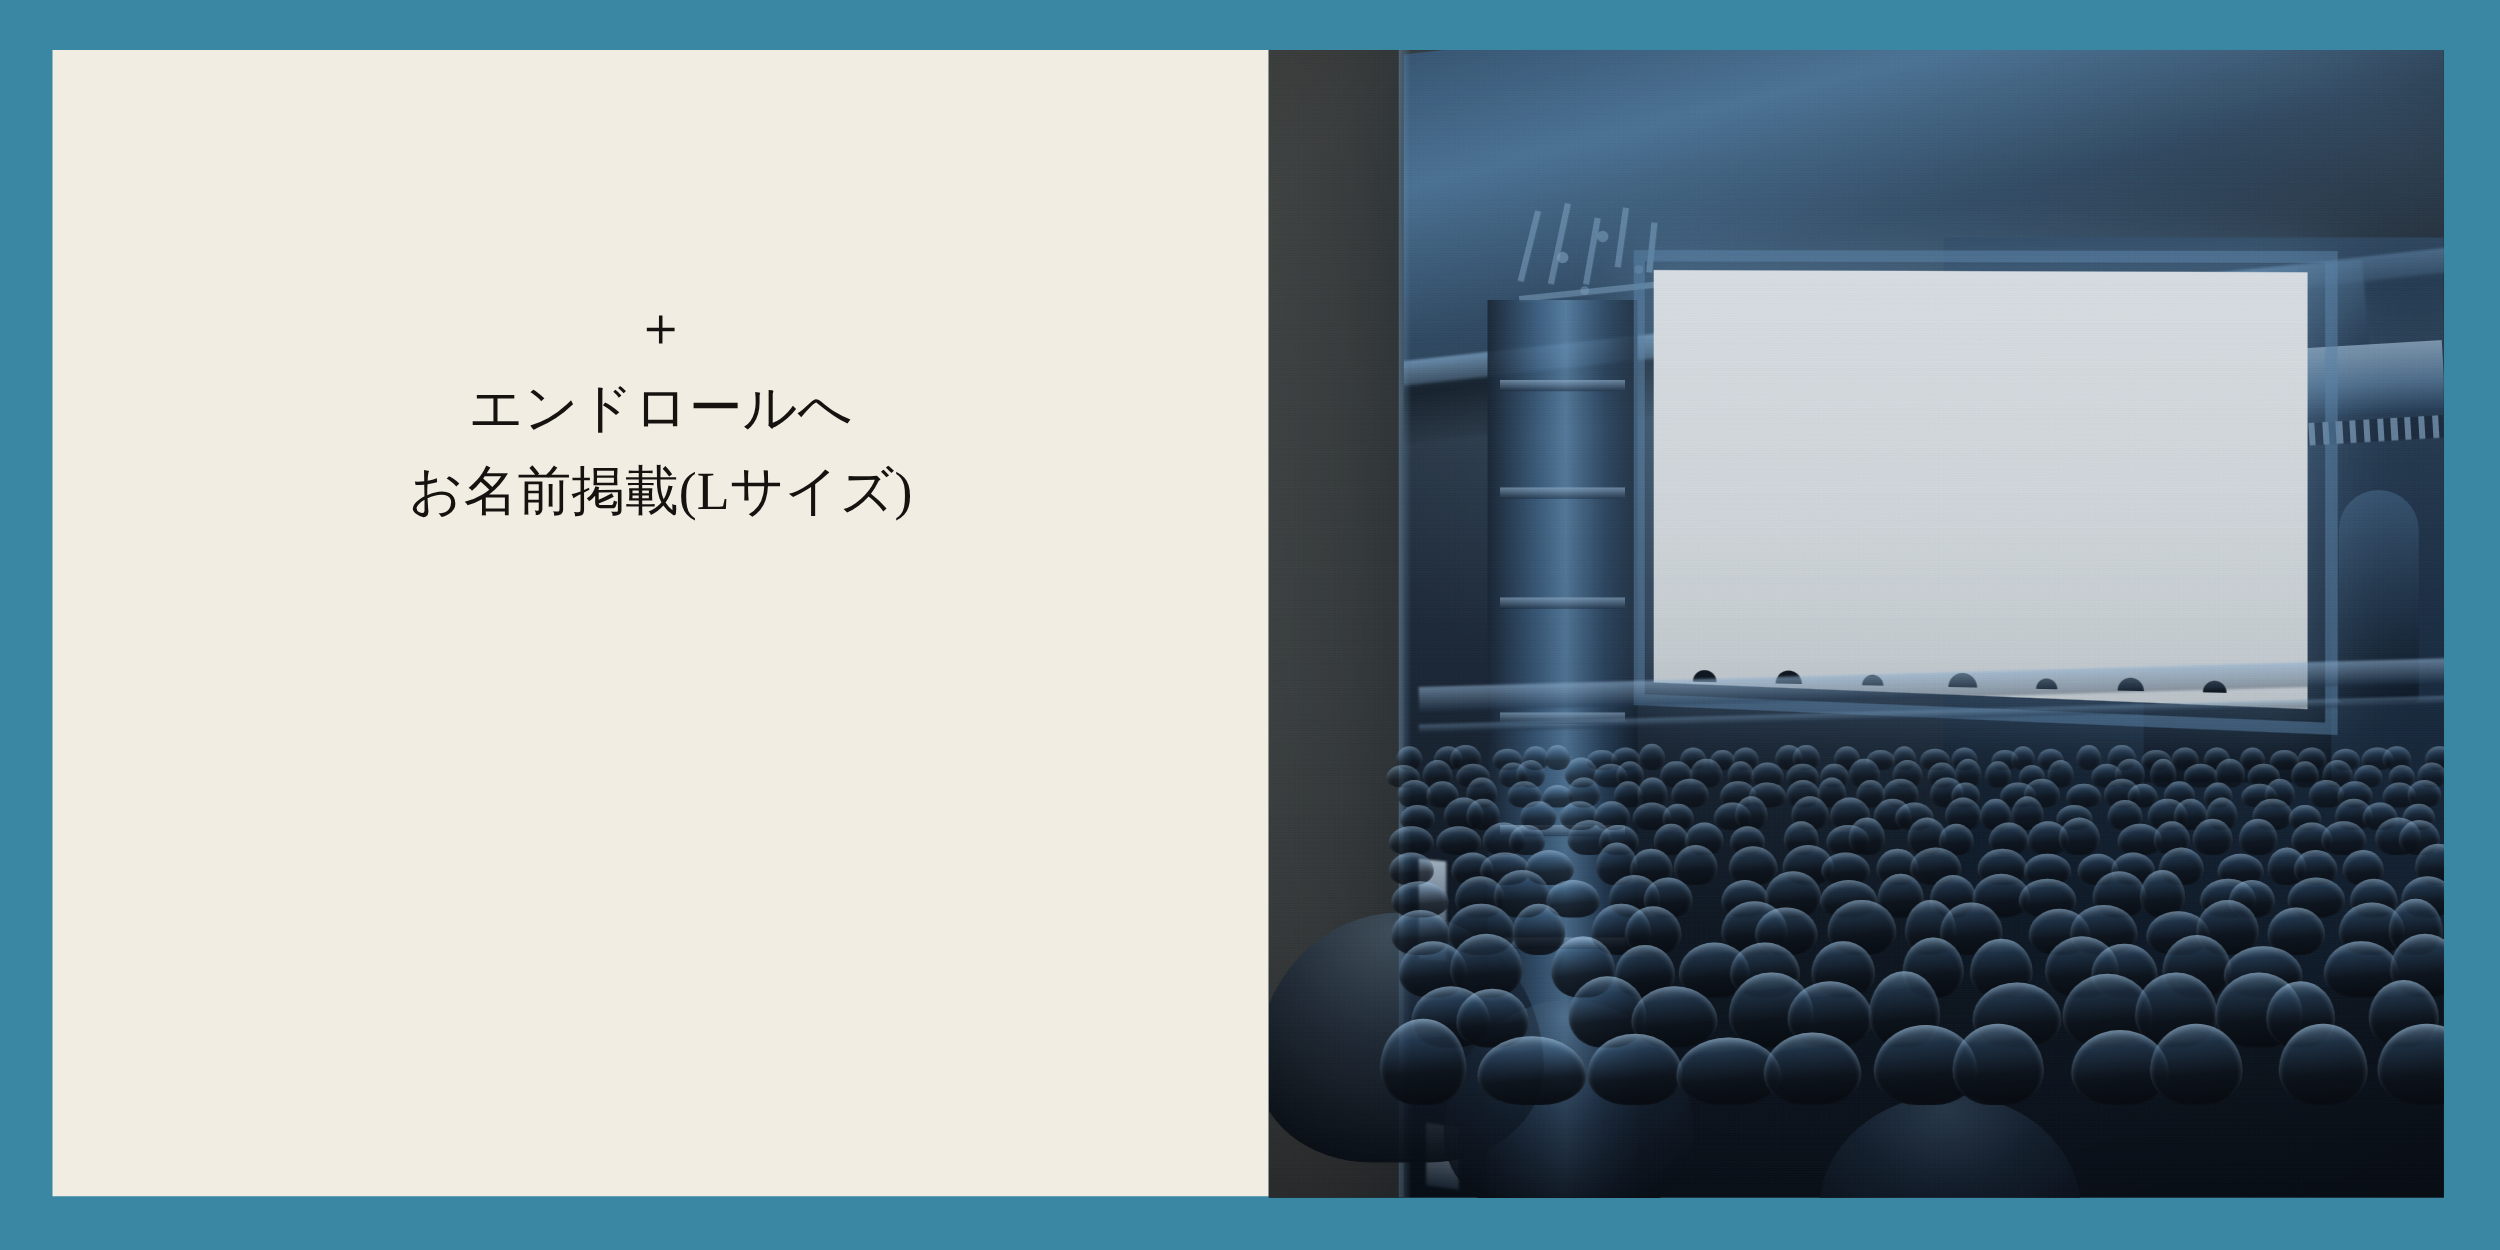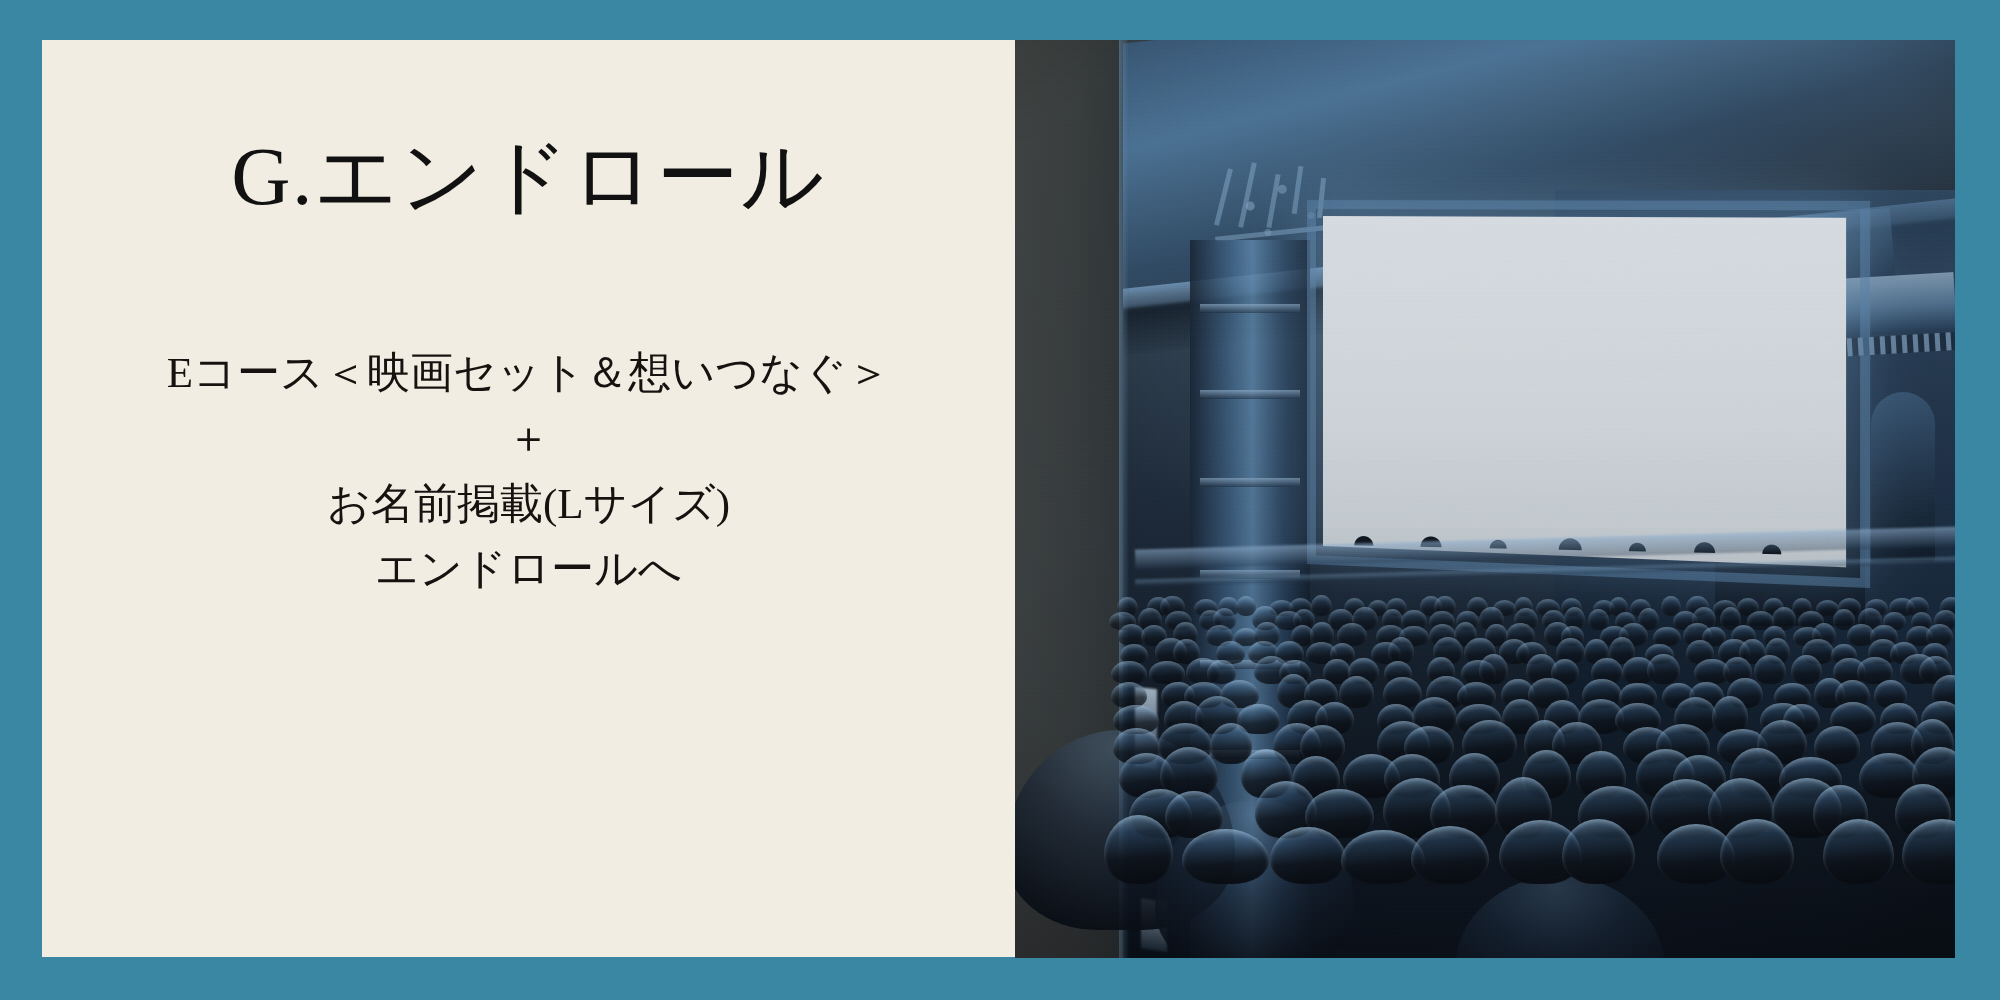--- a/index.html
+++ b/index.html
@@ -344,28 +344,26 @@
 </head>
 <body>
 
 <div id="stage">
 
   <div class="backdrop"></div>
 
   <div class="text-panel">
 
     <div class="title-block">
-      <div class="title-line-1">G.エンドロール</div>
     </div>
 
     <div class="subtitle-block">
-      <div class="sub-line">Eコース＜映画セット＆想いつなぐ＞</div>
       <div class="sub-line sub-plus">＋</div>
+      <div class="sub-line">エンドロールへ</div>
       <div class="sub-line">お名前掲載(Lサイズ)</div>
-      <div class="sub-line">エンドロールへ</div>
     </div>
 
   </div>
 
   <div class="photo">
     <div class="ph-base"></div>
 
     <div class="ph-beam"></div>
     <div class="ph-beam-lip"></div>
     <div class="ph-beam-shadow"></div>

